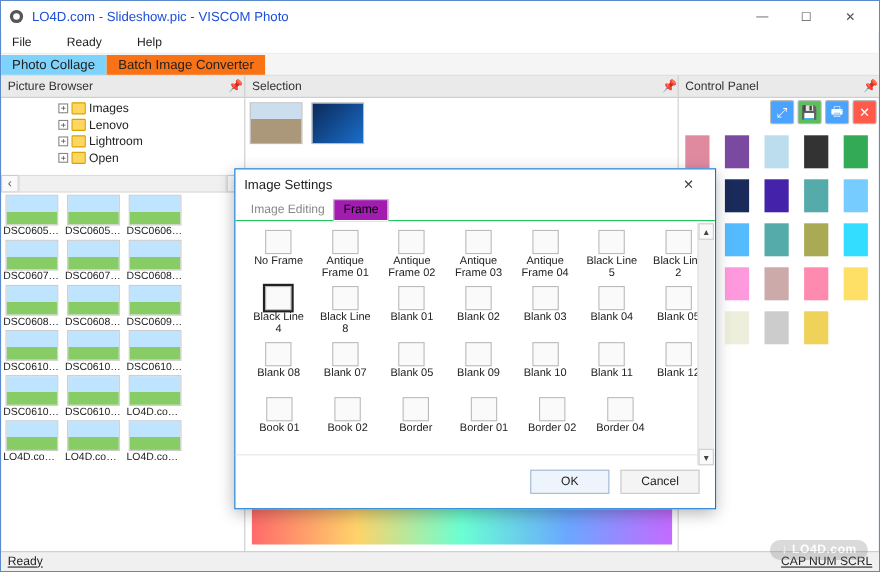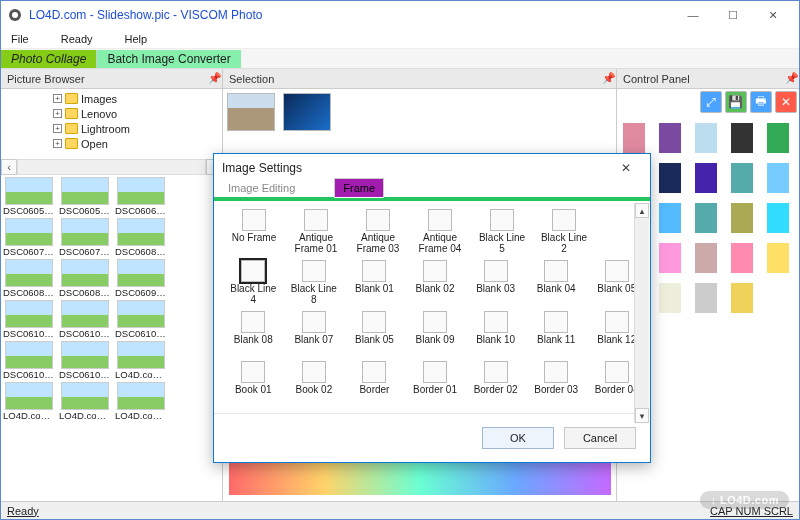--- a/index.html
+++ b/index.html
@@ -6,21 +6,21 @@
   html, body { margin:0; padding:0; font-family: "Segoe UI", Tahoma, sans-serif; font-size:11px; color:#222; }
   .window { width:800px; height:520px; background:#fff; border:1px solid #5a8acb; position:relative; overflow:hidden; }
   .titlebar { height:28px; display:flex; align-items:center; padding:0 6px; background:#fff; }
   .titlebar .app-icon { width:16px; height:16px; margin-right:6px; }
   .titlebar .title { flex:1; font-size:12px; color:#1d4ed8; }
   .winbtns { display:flex; gap:0; }
   .winbtn { width:40px; height:28px; display:flex; align-items:center; justify-content:center; color:#555; }
   .menubar { height:20px; display:flex; align-items:center; padding:0 4px; gap:20px; border-bottom:1px solid #eee; }
   .menubar span { padding:1px 6px; }
   .toolbar-row { height:20px; display:flex; align-items:center; gap:0; border-bottom:1px solid #ddd; background:#f5f5f5;}
-  .toolbar-row .tbtn { padding:2px 10px; font-size:12px; background:#86efac; }
+  .toolbar-row .tbtn { padding:2px 10px; font-size:12px; background:#f97316; }
   .panels-header { display:flex; height:20px; background:#eaeaea; border-bottom:1px solid #ccc; }
   .panel-head { display:flex; align-items:center; padding:0 6px; font-size:11px; color:#333; position:relative; border-right:1px solid #ccc;}
   .panel-head .pin { position:absolute; right:4px; top:3px; width:10px; text-align:center; color:#555; }
   .main-area { position:absolute; top:88px; bottom:18px; left:0; right:0; display:flex; }
   .col-browser { width:222px; display:flex; flex-direction:column; border-right:1px solid #ccc; }
   .col-selection { flex:1; display:flex; flex-direction:column; border-right:1px solid #ccc; }
   .col-control { width:182px; display:flex; flex-direction:column; }
   .tree { height:70px; overflow:hidden; padding:2px 4px; white-space:nowrap; font-size:11px;}
   .tree-row { display:flex; align-items:center; gap:3px; padding-left:48px; height:15px;}
   .tree-row .exp { width:9px; height:9px; border:1px solid #888; display:flex;align-items:center;justify-content:center;font-size:8px;line-height:1;color:#444;}
@@ -40,21 +40,21 @@
   .tool-ic{width:22px;height:22px;border:1px solid #bbb;border-radius:2px;display:flex;align-items:center;justify-content:center;font-size:12px;}
   .control-grid { flex:1; display:flex; flex-wrap:wrap; align-content:flex-start; gap:10px 14px; padding:6px; overflow:hidden;}
   .cthumb{width:22px;height:30px;}
   .statusbar { position:absolute; bottom:0; left:0; right:0; height:18px; background:#f0f0f0; border-top:1px solid #ccc; display:flex; align-items:center; padding:0 6px; font-size:11px;text-decoration:underline;}
   .statusbar .right{margin-left:auto;}
 
   
   .dialog { position:absolute; left:168px; top:152px; width:438px; height:310px; background:#fff; border:1px solid #0a78d6; box-shadow:0 4px 14px rgba(0,0,0,0.3); z-index:50; display:flex; flex-direction:column;margin-left:44px;}
   .dialog .dtitle{height:28px;display:flex;align-items:center;padding:0 8px; font-size:12px;}
   .dialog .dclose{margin-left:auto;width:32px;height:24px;display:flex;align-items:center;justify-content:center;color:#444;}
-  .dialog .tabs{height:20px;display:flex;align-items:flex-end;padding-left:6px;border-bottom:4px solid #22c55e;font-size:11px;gap:31px;}
+  .dialog .tabs{height:20px;display:flex;align-items:flex-end;padding-left:6px;border-bottom:1px solid #22c55e;font-size:11px;}
   .dialog .tab{padding:3px 8px;color:#888;}
   .dialog .tab.active{color:#000;border:1px solid #ccc;border-bottom:1px solid #fff;background:#a21caf;position:relative;top:1px;}
   .dialog .frames{flex:1; padding:8px 8px 2px 14px;}
   .frow{display:flex;gap:10px;margin-bottom:6px;}
   .fcell{width:52px;display:flex;flex-direction:column;align-items:center;}
   .fcell .sw{width:24px;height:22px;border:1px solid #bbb;background:#fafafa;}
   .fcell .sw.sel{outline:2px solid #222;}
   .fcell .lbl{font-size:10px;text-align:center;line-height:1.05;margin-top:2px;min-height:20px;}
   .dialog .dbtns{height:50px;display:flex;justify-content:flex-end;align-items:center;gap:10px;padding:0 14px;border-top:1px solid #e5e5e5;}
   .dbtn{width:72px;height:22px;border:1px solid #9fb7d4;background:#eef4fb;font-size:11px;display:flex;align-items:center;justify-content:center;}
@@ -83,21 +83,21 @@
     </div>
   </div>
 
   <div class="menubar">
     <span>File</span>
     <span>Ready</span>
     <span>Help</span>
   </div>
 
   <div class="toolbar-row">
-    <div class="tbtn" style="background:#84cc16;border-right:1px solid #ccc;font-style:italic;">Photo Collage</div>
+    <div class="tbtn" style="background:#7dd3fc;border-right:1px solid #ccc;">Photo Collage</div>
     <div class="tbtn">Batch Image Converter</div>
   </div>
 
   <div class="panels-header">
     <div class="panel-head" style="width:222px;">
       <span>Picture Browser</span>
       <span class="pin">📌</span>
     </div>
     <div class="panel-head" style="flex:1;">
       <span>Selection</span>
@@ -292,20 +292,24 @@
           <div class="fcell">
             <div class="sw"></div>
             <div class="lbl">No Frame</div>
           </div>
           <div class="fcell">
             <div class="sw"></div>
             <div class="lbl">Antique Frame 01</div>
           </div>
           <div class="fcell">
             <div class="sw"></div>
+            <div class="lbl">Antique Frame 02</div>
+          </div>
+          <div class="fcell">
+            <div class="sw"></div>
             <div class="lbl">Antique Frame 03</div>
           </div>
           <div class="fcell">
             <div class="sw"></div>
             <div class="lbl">Antique Frame 04</div>
           </div>
           <div class="fcell">
             <div class="sw"></div>
             <div class="lbl">Black Line 5</div>
           </div>
@@ -387,24 +391,20 @@
             <div class="sw"></div>
             <div class="lbl">Border</div>
           </div>
           <div class="fcell">
             <div class="sw"></div>
             <div class="lbl">Border 01</div>
           </div>
           <div class="fcell">
             <div class="sw"></div>
             <div class="lbl">Border 02</div>
-          </div>
-          <div class="fcell">
-            <div class="sw"></div>
-            <div class="lbl">Border 03</div>
           </div>
           <div class="fcell">
             <div class="sw"></div>
             <div class="lbl">Border 04</div>
           </div>
         </div>
       </div>
     <div class="dbtns">
       <div class="dbtn">OK</div>
       <div class="dbtn secondary">Cancel</div>

